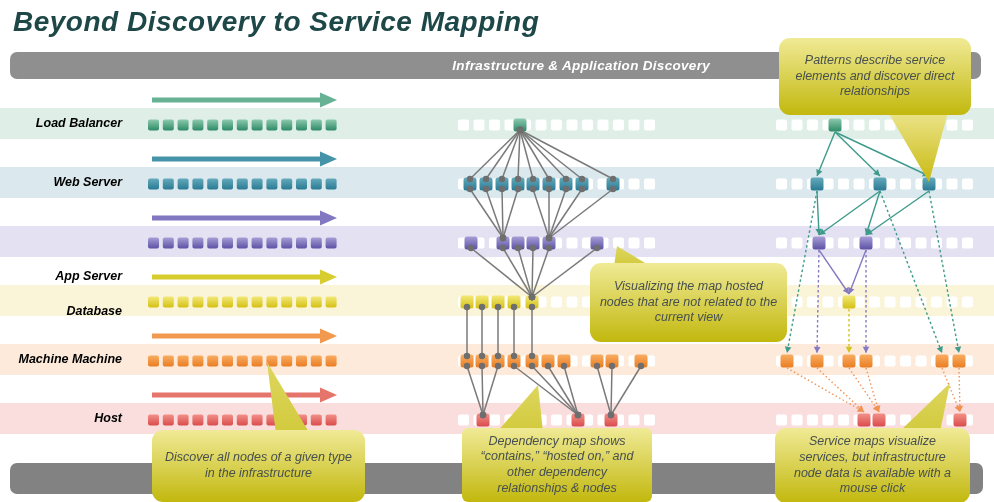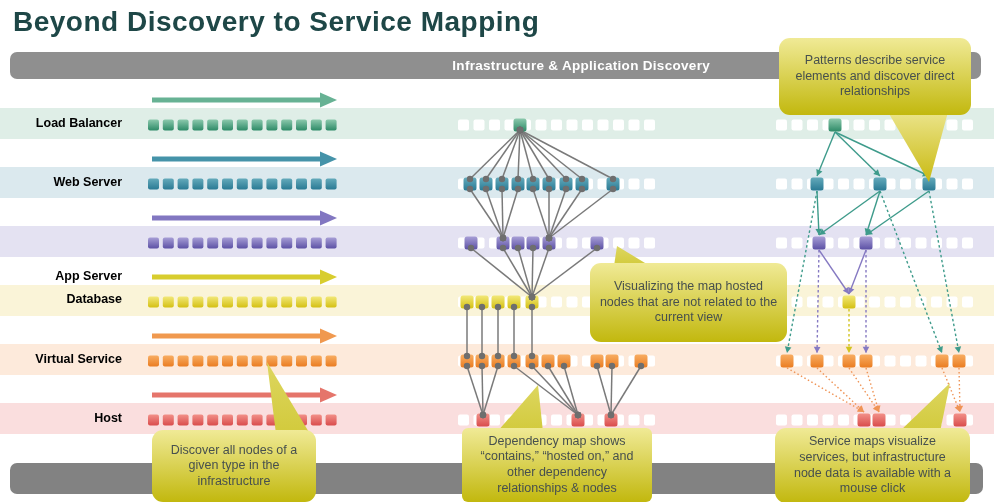--- a/index.html
+++ b/index.html
@@ -1,17 +1,17 @@
 <!DOCTYPE html>
 <html><head>
 <meta charset="utf-8">
 <style>
   html,body{margin:0;padding:0;background:#fff;}
   .stage{position:relative;width:994px;height:502px;background:#fff;overflow:hidden;
-         font-family:"Liberation Sans","DejaVu Sans",sans-serif;}
+         font-family:"Liberation Sans","DejaVu Sans",sans-serif;font-style:italic;}
   .title{position:absolute;left:13px;top:6px;font-size:28px;font-weight:bold;
          color:#1e4747;letter-spacing:0.5px;z-index:2;}
   .bar{position:absolute;border-radius:7px;z-index:1;}
   .bar-label{position:absolute;left:10px;top:58px;width:700px;text-align:right;
              color:#ffffff;font-size:13.5px;font-weight:bold;z-index:2;letter-spacing:0.3px;}
   .stripe{position:absolute;left:0;width:994px;height:31px;z-index:0;}
   .row-label{position:absolute;left:0;width:122px;text-align:right;font-size:12.5px;
              font-weight:bold;color:#000000;z-index:2;}
   #overlay{position:absolute;left:0;top:0;z-index:3;}
   .callout{position:absolute;border-radius:11px;background:linear-gradient(#f0ea96,#c2b80e);
@@ -27,23 +27,23 @@
   <div class="bar" id="header-bar" style="left: 10px; top: 52px; width: 971px; height: 27px; background: rgb(143, 143, 143);"></div>
   <div class="bar-label">Infrastructure &amp; Application Discovery</div>
   <div id="rows">
       <div class="stripe" style="top: 108px; background: rgb(223, 238, 231);"></div>
       <div class="row-label" style="top: 116px;">Load Balancer</div>
       <div class="stripe" style="top: 167px; background: rgb(219, 233, 238);"></div>
       <div class="row-label" style="top: 175px; text-align: right;">Web Server</div>
       <div class="stripe" style="top: 226px; background: rgb(228, 226, 242);"></div>
       <div class="row-label" style="top: 234px; margin-top: 35px;">App Server</div>
       <div class="stripe" style="top: 285px; background: rgb(250, 244, 216);"></div>
-      <div class="row-label" style="top: 292px; text-align: right;">Database</div>
+      <div class="row-label" style="top: 304px; text-align: right;">Database</div>
       <div class="stripe" style="top: 344px; background: rgb(253, 234, 219);"></div>
-      <div class="row-label" style="top: 352px;">Virtual Service</div>
+      <div class="row-label" style="top: 352px;">Machine Machine</div>
       <div class="stripe" style="top: 403px; background: rgb(250, 222, 222);"></div>
       <div class="row-label" style="top: 411px; text-align: right;">Host</div>
     </div>
   <div class="bar" id="bottom-bar" style="left: 10px; top: 463px; width: 973px; height: 31px; background: rgb(130, 130, 130);"></div>
   <svg id="overlay" width="994" height="502">
       <defs>
         <linearGradient id="g-load-balancer" x1="0" y1="0" x2="0" y2="1">
           <stop offset="0%" stop-color="#8cc9ad"></stop>
           <stop offset="100%" stop-color="#2d8a67"></stop>
         </linearGradient>
@@ -541,21 +541,21 @@
       <polygon points="538,385 543,432 497,432" fill="url(#tail-up)"></polygon>
       <polygon points="950,383 940,432 899,432" fill="url(#tail-up)"></polygon>
     </svg>
   <div id="callouts">
       <div class="callout" style="left: 779px; top: 38px; width: 192px; height: 77px;">
         <span>Patterns describe service elements and discover direct relationships</span>
       </div>
       <div class="callout" style="left: 590px; top: 263px; width: 197px; height: 79px;">
         <span>Visualizing the map hosted nodes that are not related to the current view</span>
       </div>
-      <div class="callout" style="left: 152px; top: 430px; width: 164px; height: 72px;">
+      <div class="callout" style="left: 152px; top: 430px; width: 213px; height: 72px;">
         <span>Discover all nodes of a given type in the infrastructure</span>
       </div>
       <div class="callout" style="left: 462px; top: 428px; width: 190px; height: 74px; border-radius: 6px;">
         <span>Dependency map shows “contains,” “hosted on,” and other dependency relationships &amp; nodes</span>
       </div>
       <div class="callout" style="left: 775px; top: 428px; width: 195px; height: 75px;">
         <span>Service maps visualize services, but infrastructure node data is available with a mouse click</span>
       </div>
     </div>
 </div>

